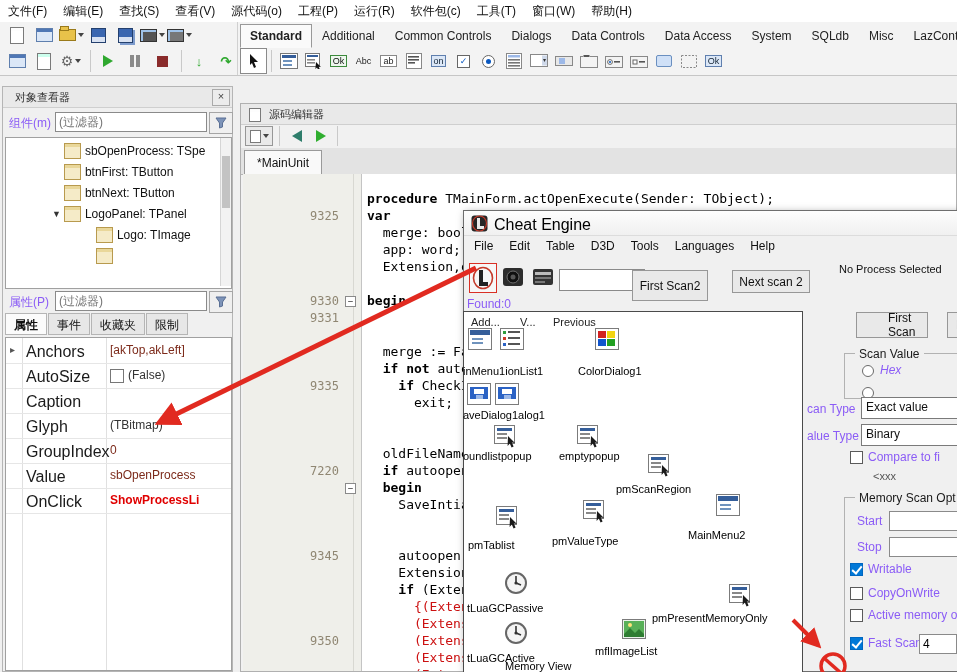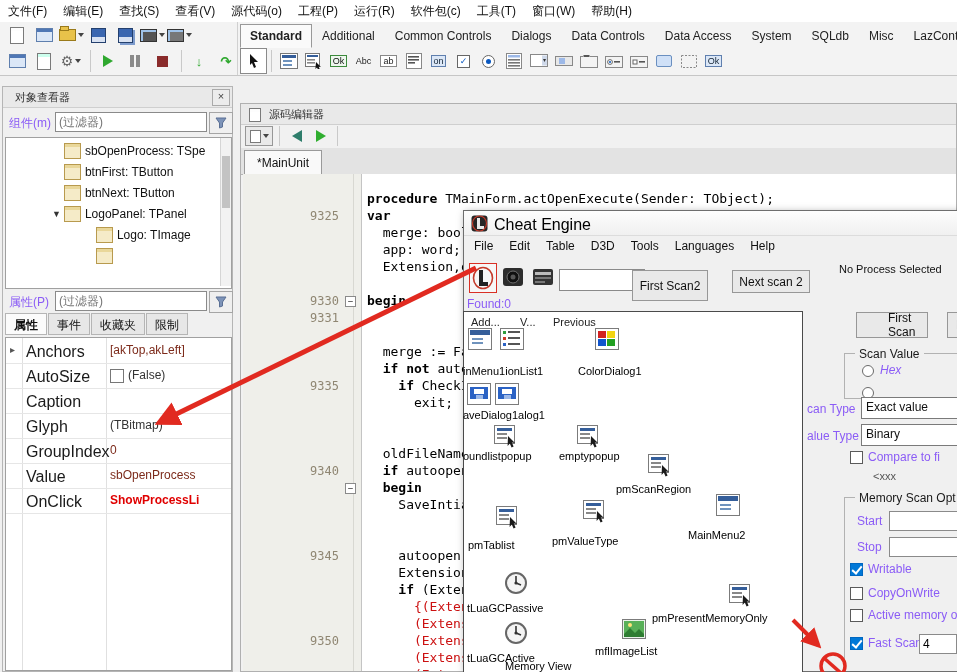--- a/index.html
+++ b/index.html
@@ -443,21 +443,21 @@
       <span id="src-tab">*MainUnit</span>
     </div>
     <div id="code">
       <div id="gutter">
           <div id="foldline"></div>
           <div class="code-num" style="top: 34px;">9325</div>
           <div class="code-num" style="top: 119px;">9330</div>
           <div class="fold" style="top: 122px;">−</div>
           <div class="code-num" style="top: 136px;">9331</div>
           <div class="code-num" style="top: 204px;">9335</div>
-          <div class="code-num" style="top: 289px;">9340</div>
+          <div class="code-num" style="top: 289px;">7220</div>
           <div class="fold" style="top: 309px;">−</div>
           <div class="code-num" style="top: 374px;">9345</div>
           <div class="code-num" style="top: 459px;">9350</div>
         </div>
       <div id="code-lines">
           <div class="code-row" style="top: 0px;"></div>
           <div class="code-row" style="top: 17px;"><span class="kw">procedure</span><span> TMainForm.actOpenExecute(Sender: TObject);</span></div>
           <div class="code-row" style="top: 34px;"><span class="kw">var</span></div>
           <div class="code-row" style="top: 51px;"><span>  merge: boolean</span></div>
           <div class="code-row" style="top: 68px;"><span>  app: word;</span></div>

